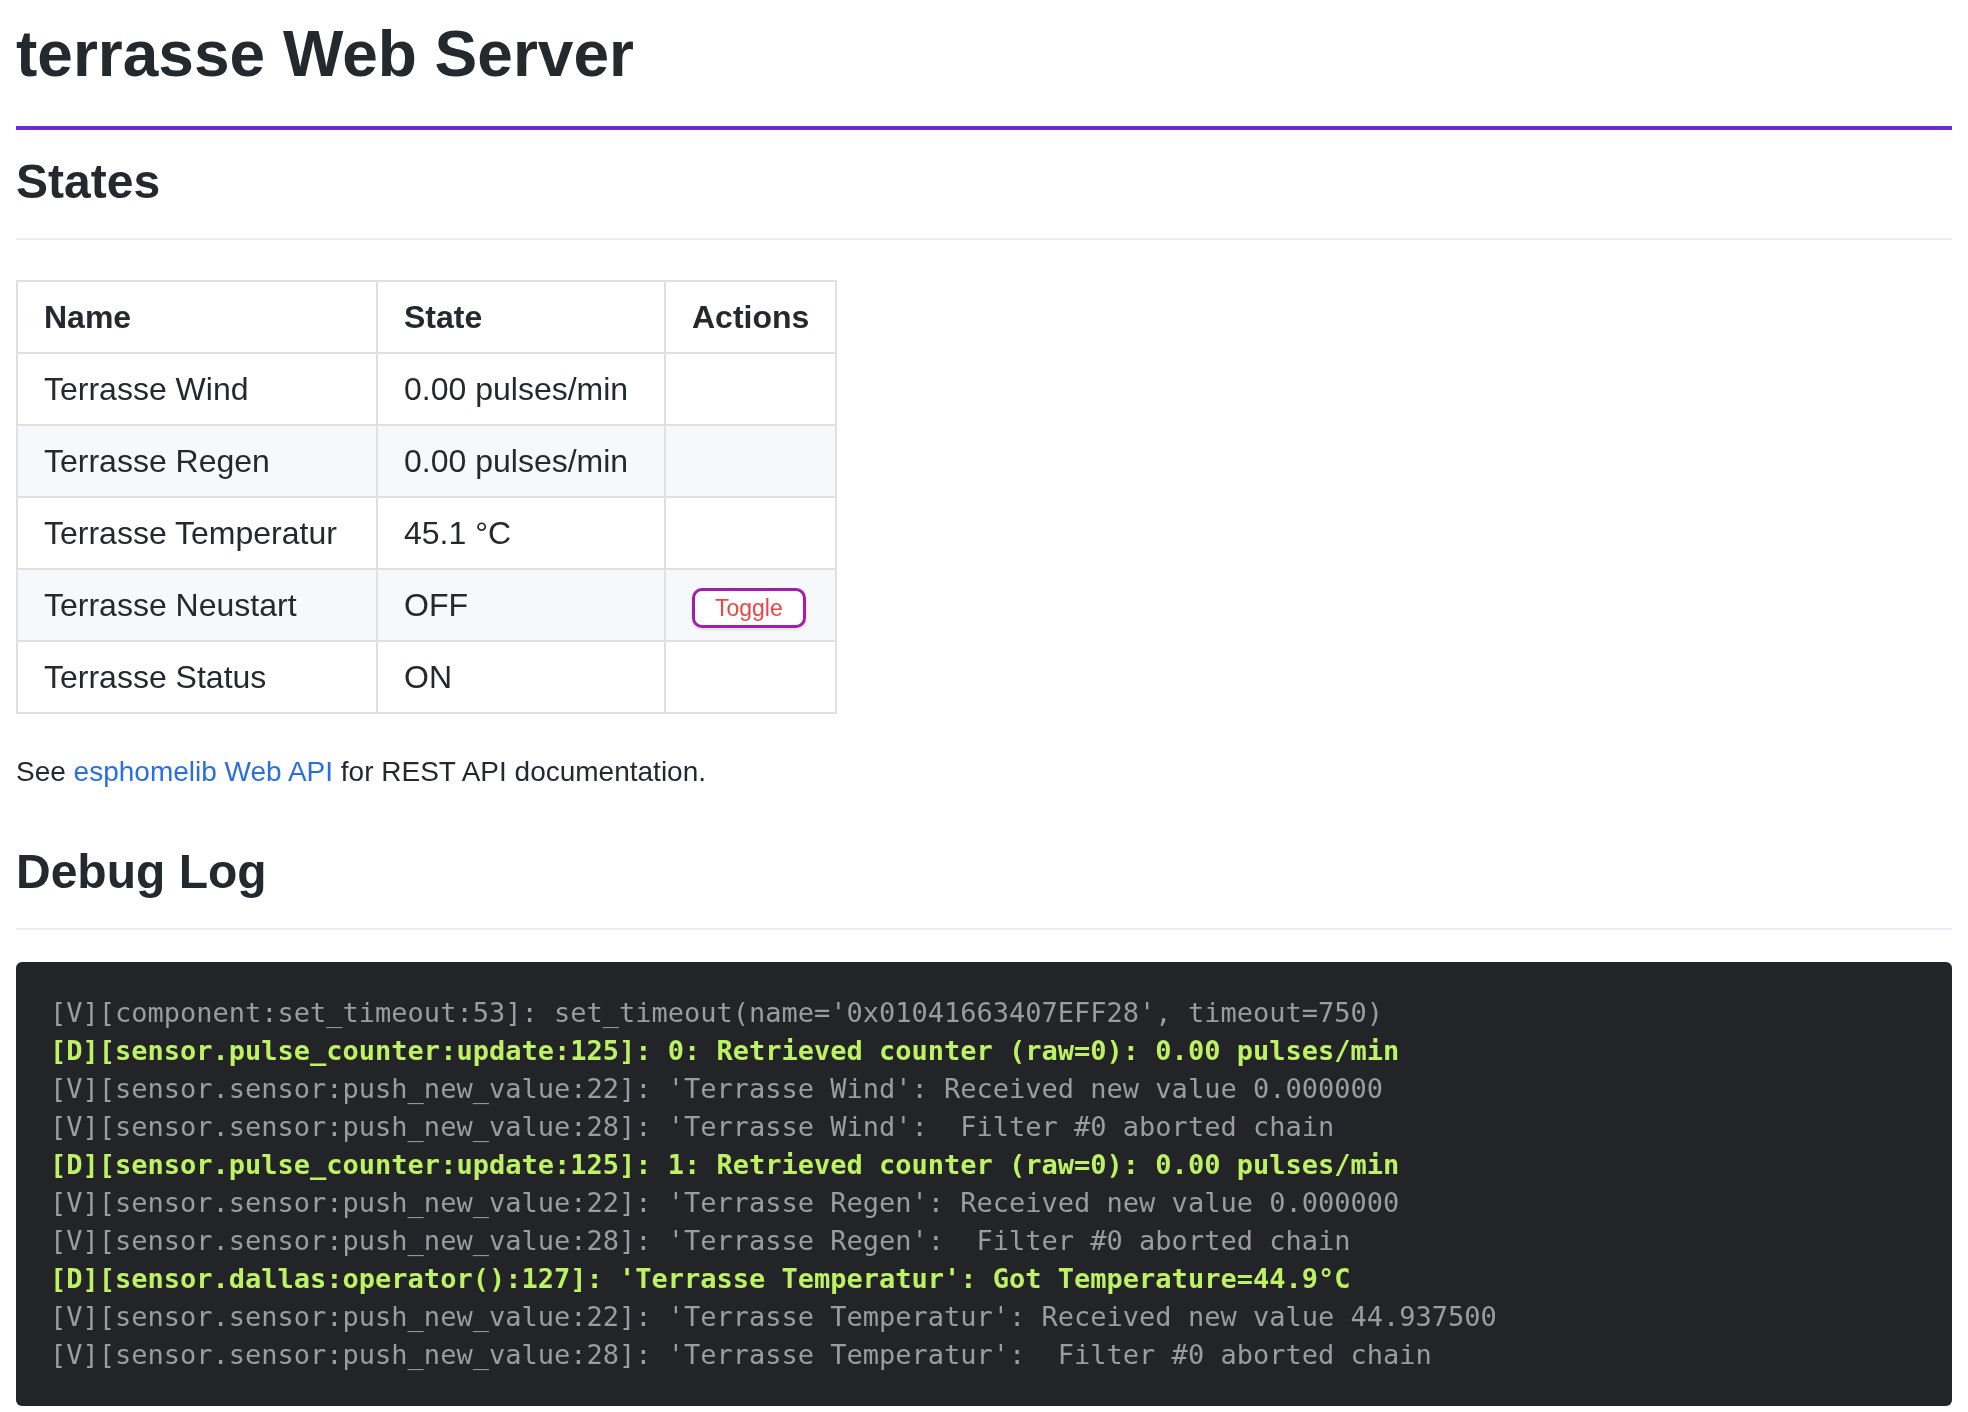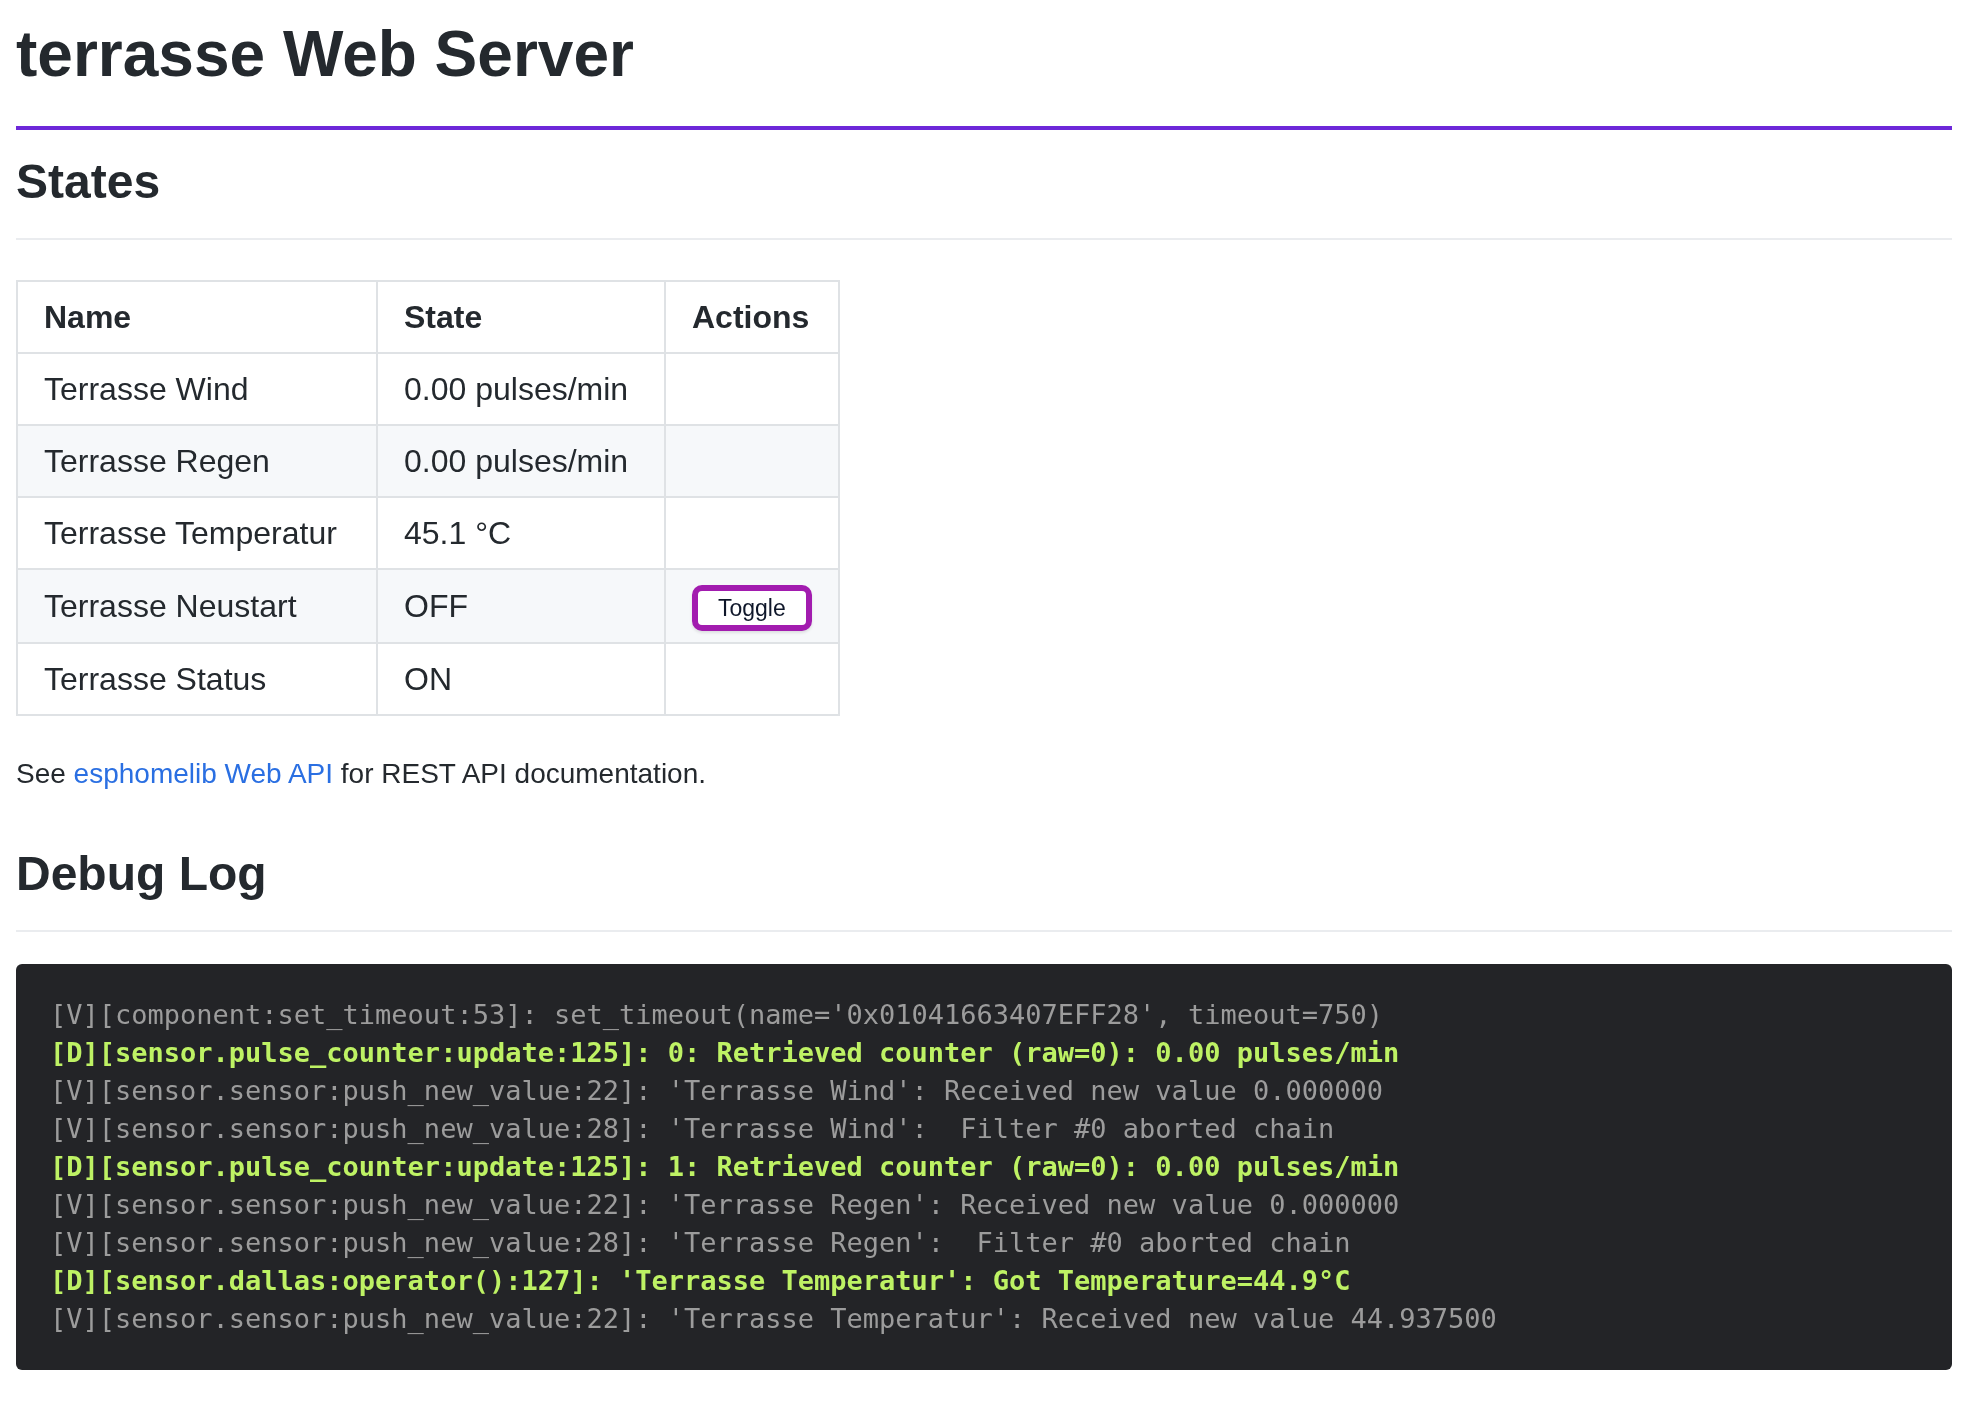--- a/index.html
+++ b/index.html
@@ -44,23 +44,23 @@
   .states-table td { text-align: left; }
   .states-table th.col-name    { width: 360px; }
   .states-table th.col-state   { width: 288px; }
   .states-table th.col-actions { width: 170px; }
   .states-table tbody tr:nth-child(even) { background: #f6f8fa; }
 
   button.toggle-button {
     font-family: "Liberation Sans", sans-serif;
     font-size: 23px;
     line-height: 28px;
-    color: #0f172a;
+    color: #ef4444;
     background: #ffffff;
-    border: 6px solid #a21caf;
+    border: 3px solid #a21caf;
     border-radius: 10px;
     padding: 3px 20px;
     box-shadow: 0 2px 3px rgba(0,0,0,0.10);
     cursor: pointer;
   }
 
   p.api-note {
     margin: 34px 0 0;
     font-size: 28px;
     line-height: 48px;
@@ -139,13 +139,14 @@
 <div class="log-box">
   <div class="log-line" data-level="V">[V][component:set_timeout:53]: set_timeout(name='0x01041663407EFF28', timeout=750)</div>
   <div class="log-line" data-level="D">[D][sensor.pulse_counter:update:125]: 0: Retrieved counter (raw=0): 0.00 pulses/min</div>
   <div class="log-line" data-level="V">[V][sensor.sensor:push_new_value:22]: 'Terrasse Wind': Received new value 0.000000</div>
   <div class="log-line" data-level="V">[V][sensor.sensor:push_new_value:28]: 'Terrasse Wind':  Filter #0 aborted chain</div>
   <div class="log-line" data-level="D">[D][sensor.pulse_counter:update:125]: 1: Retrieved counter (raw=0): 0.00 pulses/min</div>
   <div class="log-line" data-level="V">[V][sensor.sensor:push_new_value:22]: 'Terrasse Regen': Received new value 0.000000</div>
   <div class="log-line" data-level="V">[V][sensor.sensor:push_new_value:28]: 'Terrasse Regen':  Filter #0 aborted chain</div>
   <div class="log-line" data-level="D">[D][sensor.dallas:operator():127]: 'Terrasse Temperatur': Got Temperature=44.9°C</div>
   <div class="log-line" data-level="V">[V][sensor.sensor:push_new_value:22]: 'Terrasse Temperatur': Received new value 44.937500</div>
+  <div class="log-line" data-level="V">[V][sensor.sensor:push_new_value:28]: 'Terrasse Temperatur':  Filter #0 aborted chain</div>
 </div>
 
 </body></html>

